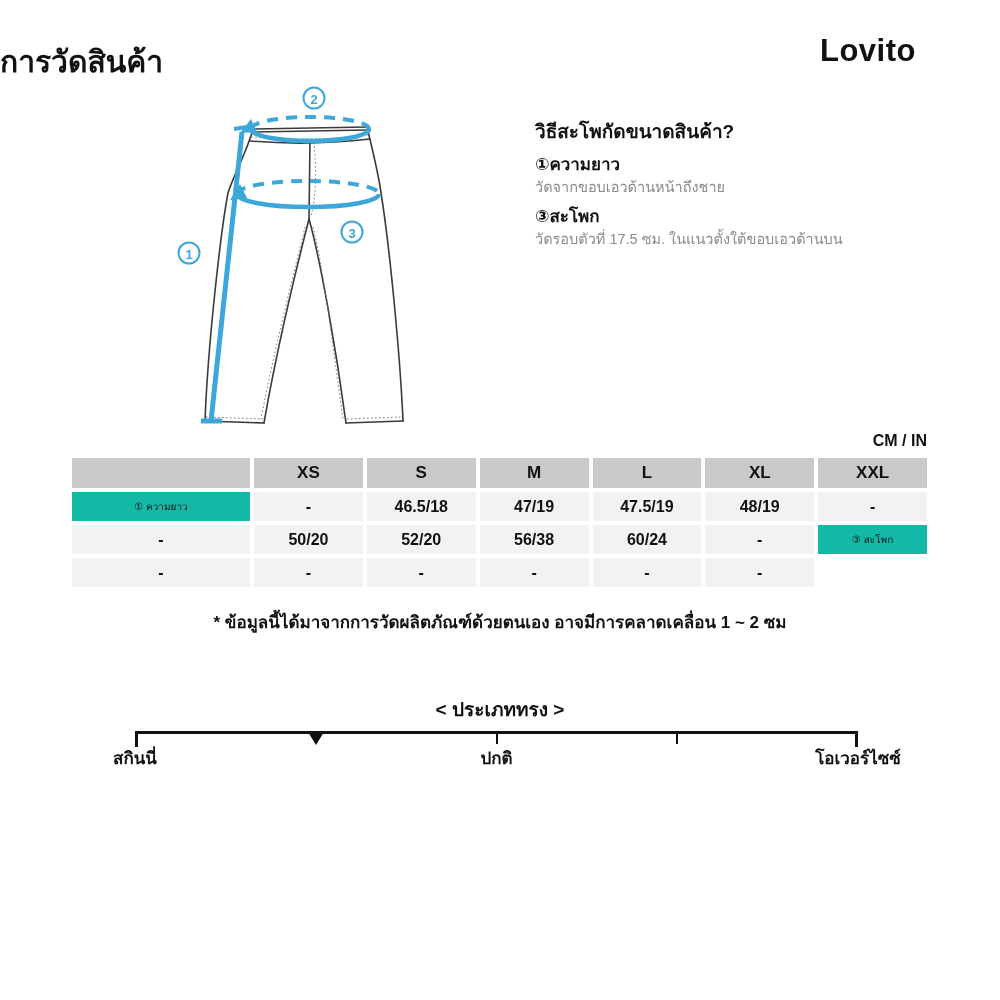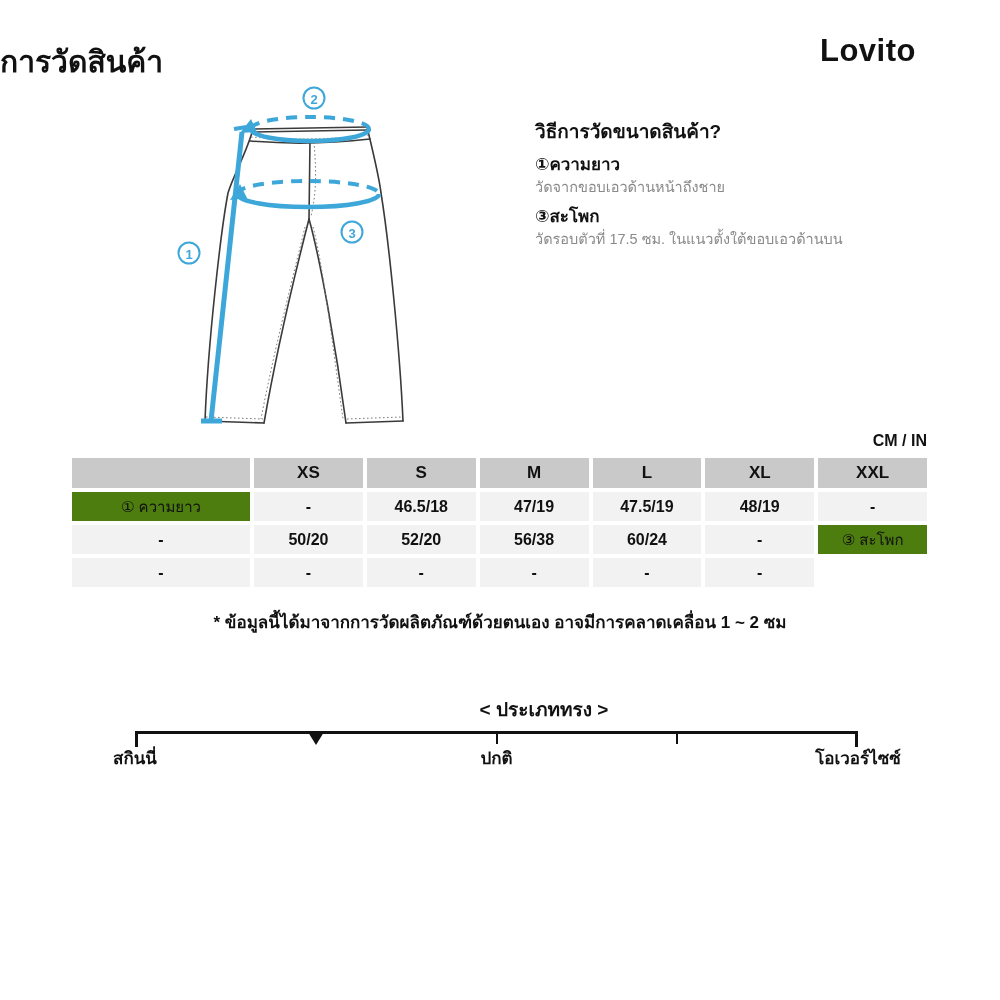--- a/index.html
+++ b/index.html
@@ -22,30 +22,30 @@
   .howto-item-title { font-size:17px; font-weight:700; line-height:23px; }
   .howto-item-desc { font-size:14.5px; color:#8a8a8a; line-height:17px; margin-top:3px; }
 
   
   .units { position:absolute; top:432px; left:72px; width:855px; text-align:right;
     font-size:16px; font-weight:700; }
   .size-table { position:absolute; top:458px; left:72px; width:855px;
     display:grid; grid-template-columns:178px repeat(6,1fr); gap:4px; }
   .cell { display:flex; align-items:center; justify-content:center; }
   .th { background:#c9c9c9; height:30px; font-size:17px; font-weight:700; }
-  .tl { background:#4d7c0f; height:29px; font-size:15px; font-weight:400; }
+  .tl { background:#14b8a6; height:29px; font-size:10px; font-weight:400; }
   .td { background:#f2f2f2; height:29px; font-size:16px; font-weight:700; }
 
   
   .note { position:absolute; top:608px; left:0; width:1000px; text-align:center;
     font-size:17px; font-weight:600; }
 
   
   .scale { position:absolute; left:0; width:1000px; }
-  .scale-1 { top:694px;padding-left:44px; }
+  .scale-1 { top:694px; }
   .scale-2 { top:784px; }
   .scale-title { width:1000px; text-align:center; font-size:19px; font-weight:700; }
   .scale-track { position:absolute; left:135px; top:37px; width:723px; height:3px; background:#111; }
   .endbar { position:absolute; top:0; width:3px; height:16px; background:#111; }
   .endbar.left { left:0; } .endbar.right { right:0; }
   .tick { position:absolute; top:0; width:2px; height:13px; background:#111; transform:translateX(-50%); }
   .marker { position:absolute; top:1px; width:0; height:0; transform:translateX(-50%);
     border-left:8px solid transparent; border-right:8px solid transparent; border-top:13px solid #111; }
   .scale-labels { position:absolute; left:135px; top:50px; width:723px; height:24px; }
   .scale-label { position:absolute; transform:translateX(-50%); white-space:nowrap;
@@ -103,21 +103,21 @@
       <circle cx="29" cy="173" r="10.5" fill="#fff" stroke="#3EA7DA" stroke-width="2"></circle>
       <text x="29" y="174" text-anchor="middle" dominant-baseline="central" font-size="13" font-weight="700" fill="#3EA7DA">1</text>
     </g>
     <g>
       <circle cx="192" cy="152" r="10.5" fill="#fff" stroke="#3EA7DA" stroke-width="2"></circle>
       <text x="192" y="153" text-anchor="middle" dominant-baseline="central" font-size="13" font-weight="700" fill="#3EA7DA">3</text>
     </g>
   </svg>
 
   <div class="howto">
-    <div class="howto-heading">วิธีการวัดขนาดสินค้า?</div>
+    <div class="howto-heading">วิธีสะโพกัดขนาดสินค้า?</div>
     <div class="howto-item">
       <div class="howto-item-title">①ความยาว</div>
       <div class="howto-item-desc">วัดจากขอบเอวด้านหน้าถึงชาย</div>
     </div>
     <div class="howto-item">
       <div class="howto-item-title">③สะโพก</div>
       <div class="howto-item-desc">วัดรอบตัวที่ 17.5 ซม. ในแนวตั้งใต้ขอบเอวด้านบน</div>
     </div>
   </div>
 

